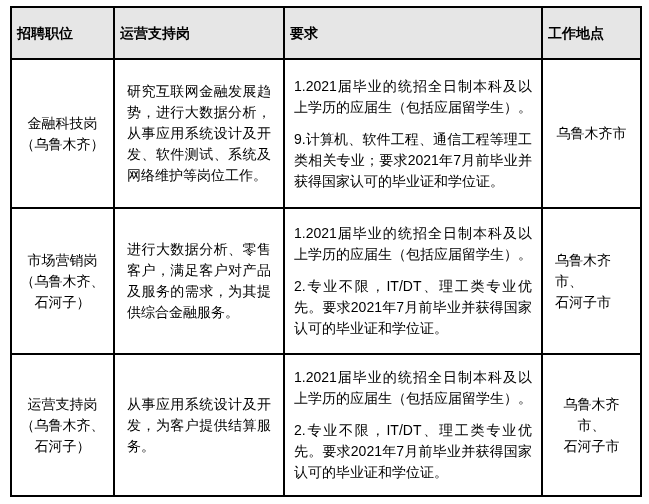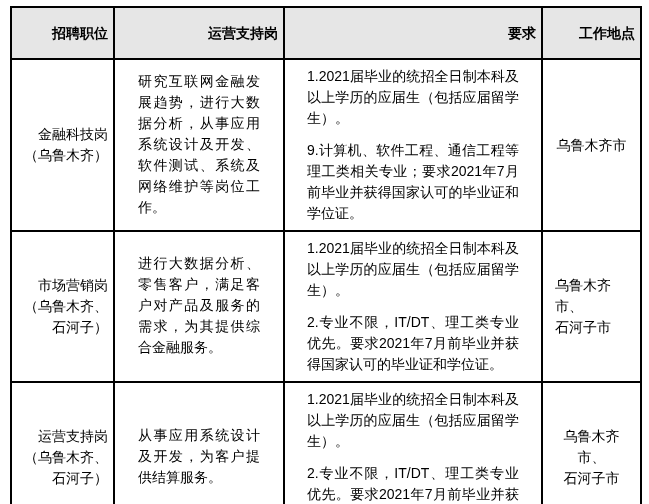--- a/index.html
+++ b/index.html
@@ -30,41 +30,40 @@
     border: 2px solid #000000;
     vertical-align: middle;
     font-size: 14px;
     line-height: 21px;
     box-sizing: border-box;
     overflow: hidden;
   }
   table.recruit th {
     background: #e6e6e6;
     font-weight: bold;
-    text-align: right;
+    text-align: left;
     padding: 4px 5px;
   }
   tr.header-row { height: 52px; }
   tr.row-1 { height: 149px; }
   tr.row-2 { height: 146px; }
   tr.row-3 { height: 142px; }
 
   td.cell-position {
-    text-align: right;
+    text-align: center;
     white-space: pre-line;
     padding: 4px 5px;
   }
   td.cell-direction {
     text-align: justify;
-    padding: 4px 23px;
-    font-family: Liberation Mono, monospace;
+    padding: 4px 12px;
   }
   td.cell-requirements {
     text-align: justify;
-    padding: 6px 22px;
+    padding: 6px 9px;
   }
   td.cell-requirements p {
     margin: 0 0 11px 0;
   }
   td.cell-requirements p:last-child {
     margin-bottom: 0;
   }
   td.cell-location {
     text-align: center;
     white-space: pre-line;

